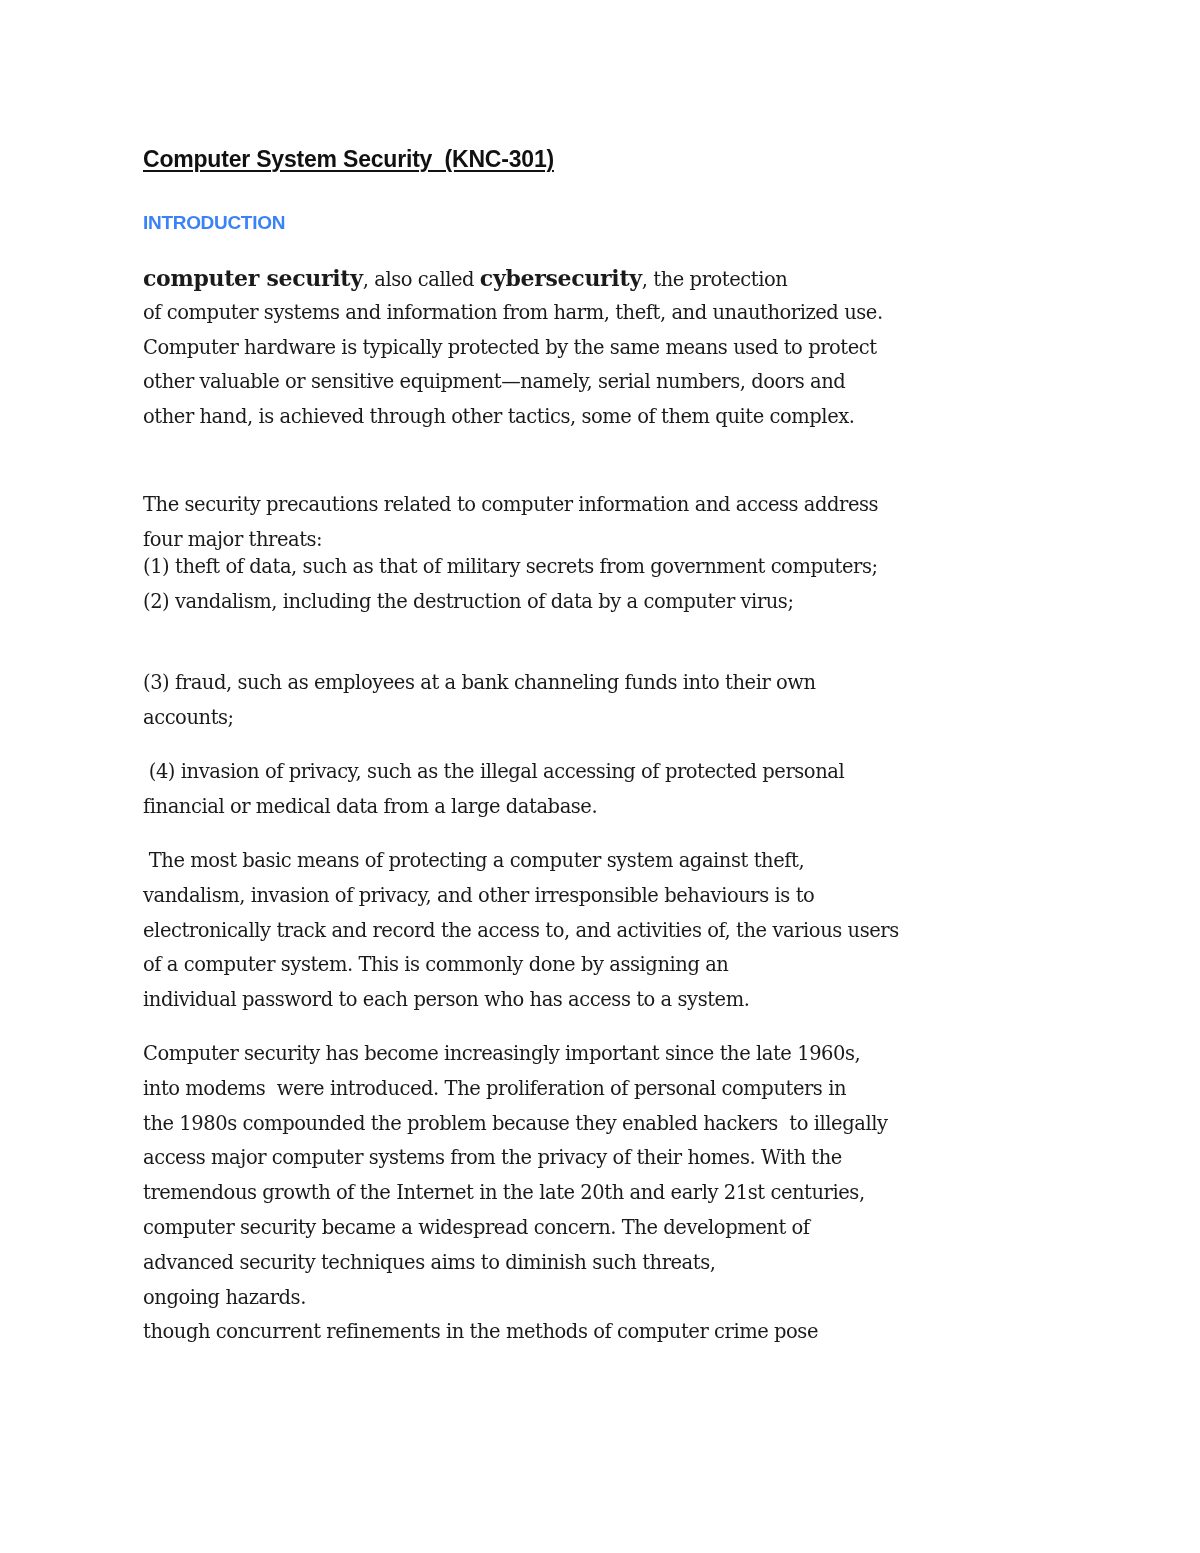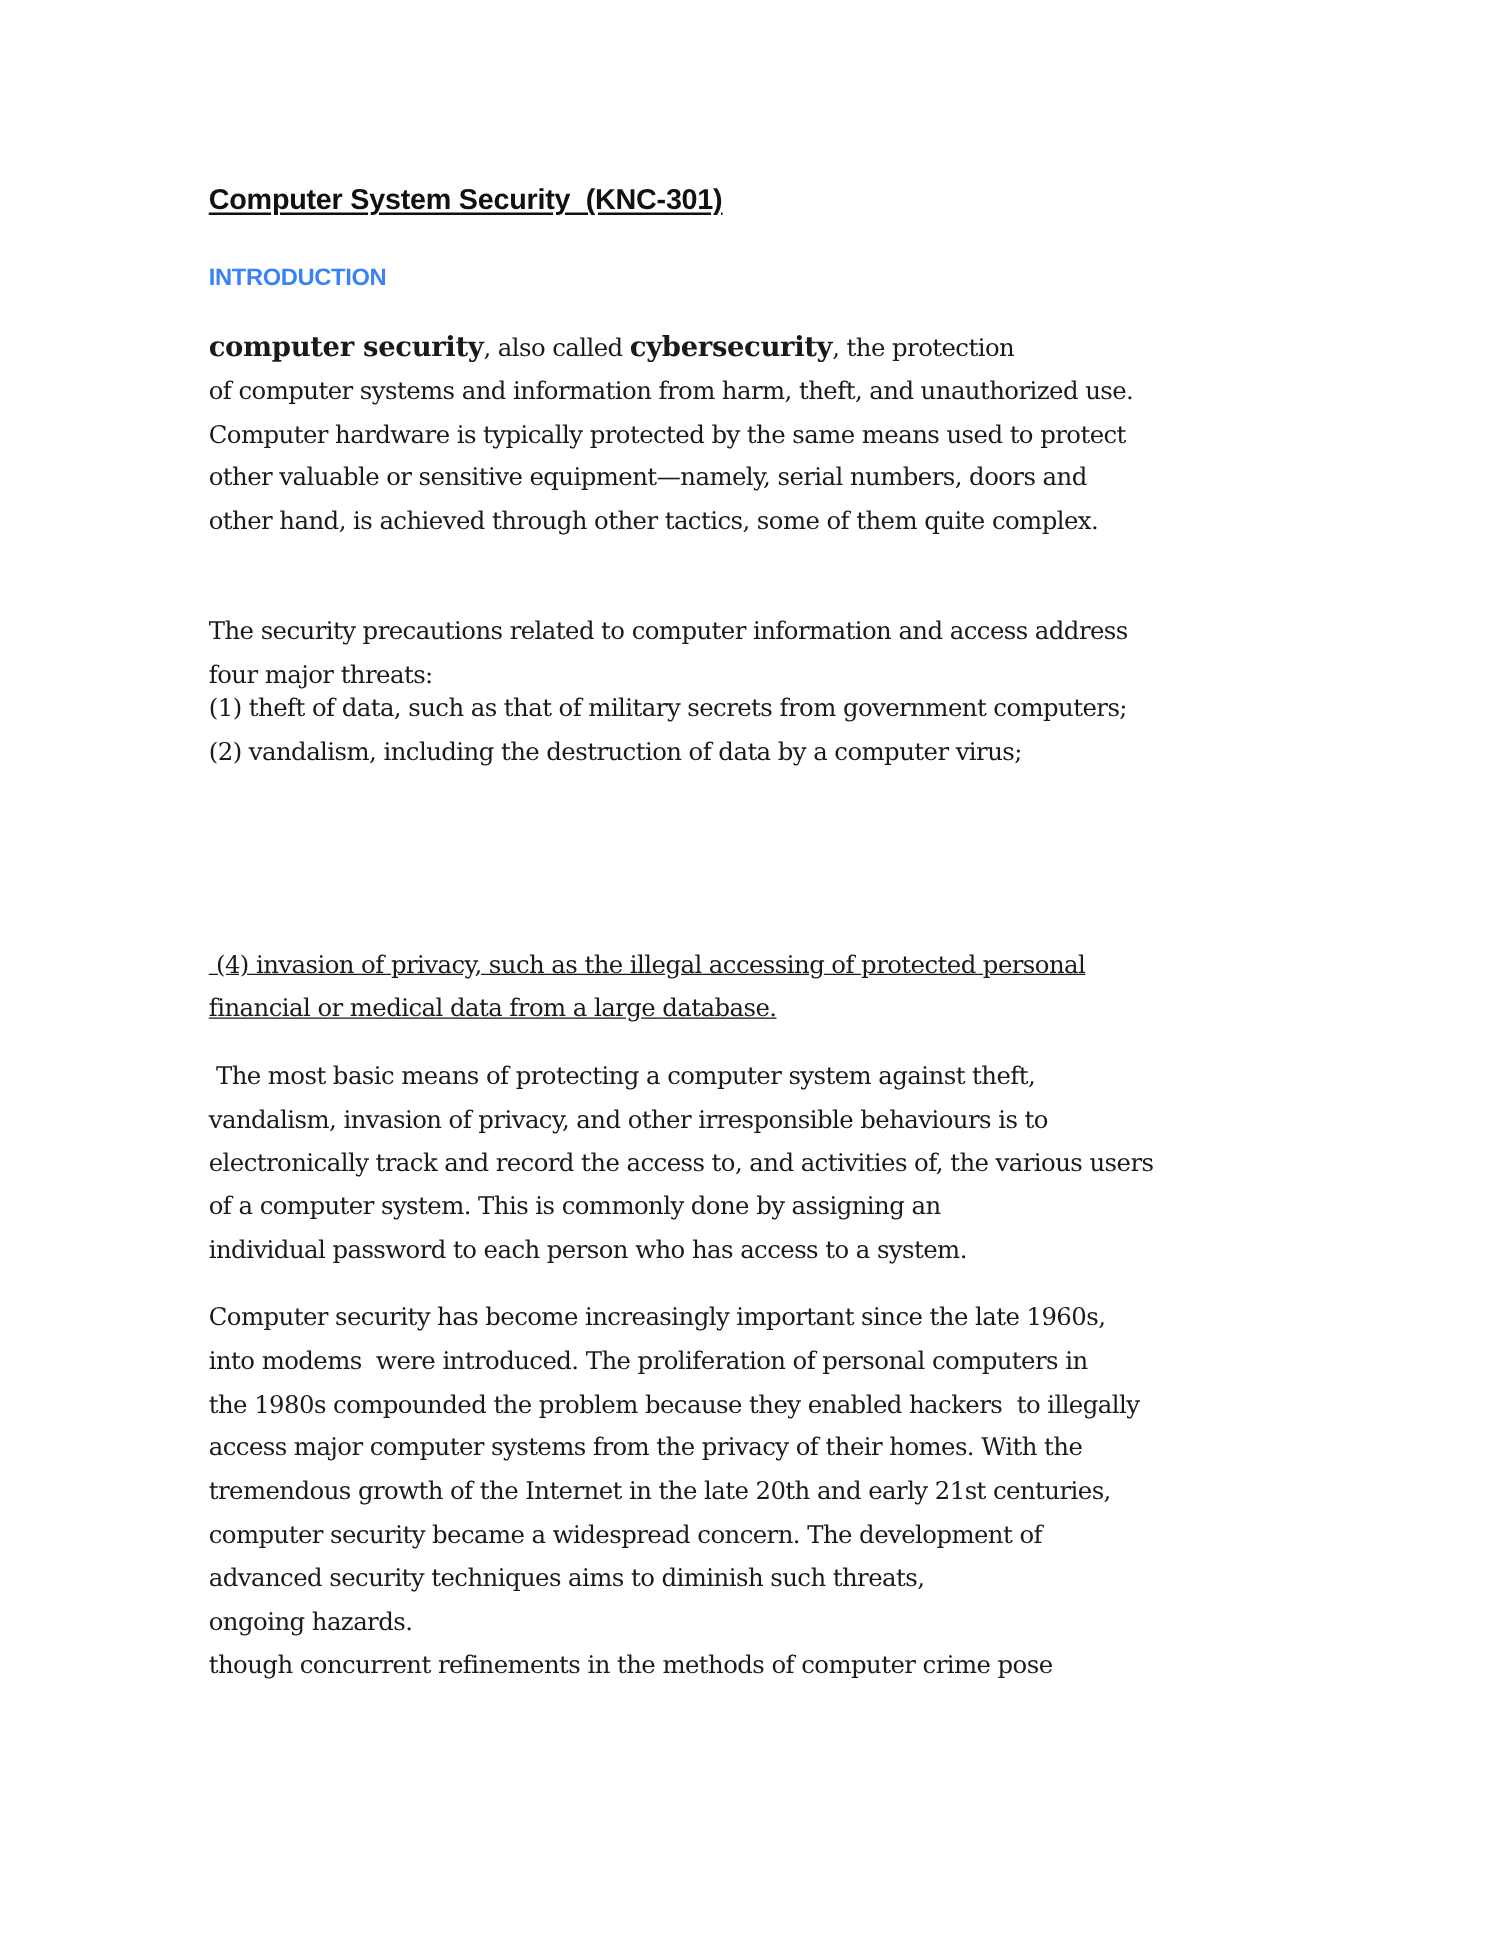--- a/index.html
+++ b/index.html
@@ -13,21 +13,20 @@
       position: relative;
       overflow: hidden;
       color: #111111;
     }
     .page {
       position: absolute;
       left: 0; top: 0;
       width: 1168px;
       height: 1553px;
       background: #ffffff;
-      margin-left: 24px;
     }
     .title {
       position: absolute;
       left: 143px;
       top: 146px;
       font-family: "Liberation Sans", "DejaVu Sans", sans-serif;
       font-weight: bold;
       font-size: 23px;
       letter-spacing: -0.2px;
       text-decoration: underline;
@@ -63,21 +62,21 @@
     }
     .bold {
       font-weight: bold;
       font-size: 22px;
       letter-spacing: -0.3px;
     }
     #p-intro   { top: 261px; }
     #p-threats { top: 488px; }
     #p-item1   { top: 550px; }
     #p-item3   { top: 666px; }
-    #p-item4   { top: 755px; text-decoration: underline; }
+    #p-item4   { top: 755px; }
     #p-basic   { top: 844px; }
     #p-history { top: 1037px; }
   </style>
 </head>
 <body>
 
 <div class="page">
 
   <div class="title">Computer System Security  (KNC-301)</div>
 
@@ -94,20 +93,24 @@
   <div class="body-text" id="p-threats">
     <span class="line">The security precautions related to computer information and access address</span>
     <span class="line">four major threats:</span>
   </div>
 
   <div class="body-text" id="p-item1">
     <span class="line">(1) theft of data, such as that of military secrets from government computers;</span>
     <span class="line">(2) vandalism, including the destruction of data by a computer virus;</span>
   </div>
 
+  <div class="body-text" id="p-item3">
+    <span class="line">(3) fraud, such as employees at a bank channeling funds into their own</span>
+    <span class="line">accounts;</span>
+  </div>
 
   <div class="body-text" id="p-item4">
     <span class="line"> (4) invasion of privacy, such as the illegal accessing of protected personal</span>
     <span class="line">financial or medical data from a large database.</span>
   </div>
 
   <div class="body-text" id="p-basic">
     <span class="line"> The most basic means of protecting a computer system against theft,</span>
     <span class="line">vandalism, invasion of privacy, and other irresponsible behaviours is to</span>
     <span class="line">electronically track and record the access to, and activities of, the various users</span>

